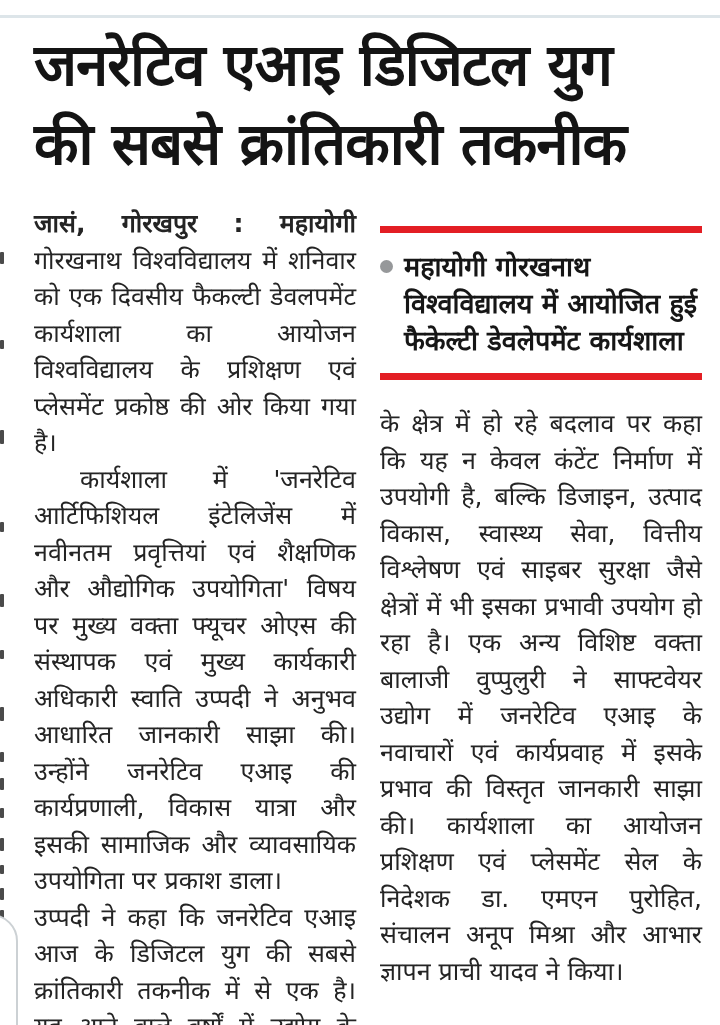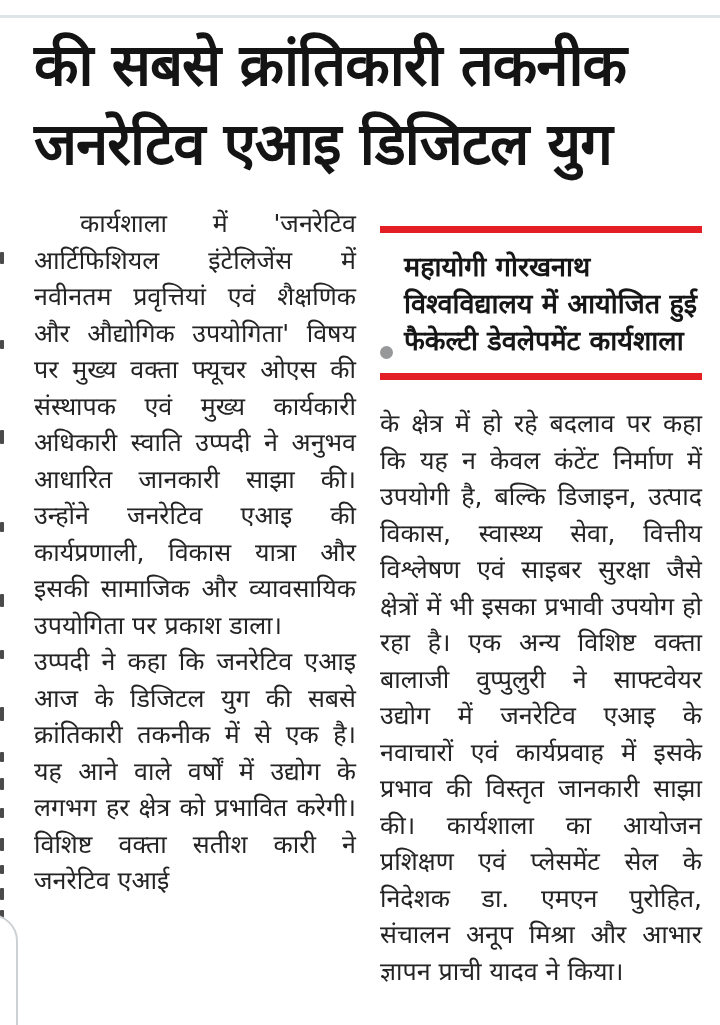--- a/index.html
+++ b/index.html
@@ -71,21 +71,21 @@
     border-bottom: 7px solid #e31e24;
     padding: 15px 0 12px 0;
   }
   .highlight-box ul {
     list-style: none;
     margin: 0;
     padding: 0;
   }
   .highlight-box li {
     display: flex;
-    align-items: flex-end;
+    align-items: flex-start;
     gap: 11px;
     font-size: 27px;
     line-height: 37px;
     font-weight: 700;
     color: #161616;
     margin-bottom: 10px;
   }
   .highlight-box li:last-child {
     margin-bottom: 2px;
   }
@@ -134,27 +134,28 @@
   }
 </style>
 </head>
 <body>
 
 <div class="page">
 
   <div class="top-rule"></div>
 
   <h1 class="headline">
+    <span class="hl-line">जनरेटिव एआइ डिजिटल युग</span>
     <span class="hl-line">की सबसे क्रांतिकारी तकनीक</span>
-    <span class="hl-line">जनरेटिव एआइ डिजिटल युग</span>
   </h1>
 
   <div class="body-columns">
 
     <div class="col col-left">
+      <p class="byline-lead">जासं, गोरखपुर : महायोगी गोरखनाथ विश्वविद्यालय में शनिवार को एक दिवसीय फैकल्टी डेवलपमेंट कार्यशाला का आयोजन विश्वविद्यालय के प्रशिक्षण एवं प्लेसमेंट प्रकोष्ठ की ओर किया गया है।</p>
       <p class="para-indent">कार्यशाला में 'जनरेटिव आर्टिफिशियल इंटेलिजेंस में नवीनतम प्रवृत्तियां एवं शैक्षणिक और औद्योगिक उपयोगिता' विषय पर मुख्य वक्ता फ्यूचर ओएस की संस्थापक एवं मुख्य कार्यकारी अधिकारी स्वाति उप्पदी ने अनुभव आधारित जानकारी साझा की। उन्होंने जनरेटिव एआइ की कार्यप्रणाली, विकास यात्रा और इसकी सामाजिक और व्यावसायिक उपयोगिता पर प्रकाश डाला।</p>
       <p>उप्पदी ने कहा कि जनरेटिव एआइ आज के डिजिटल युग की सबसे क्रांतिकारी तकनीक में से एक है। यह आने वाले वर्षों में उद्योग के लगभग हर क्षेत्र को प्रभावित करेगी। विशिष्ट वक्ता सतीश कारी ने जनरेटिव एआई</p>
     </div>
 
     <div class="col col-right">
 
       <div class="highlight-box">
         <ul>
           <li>
             <span class="bullet-dot"></span>

